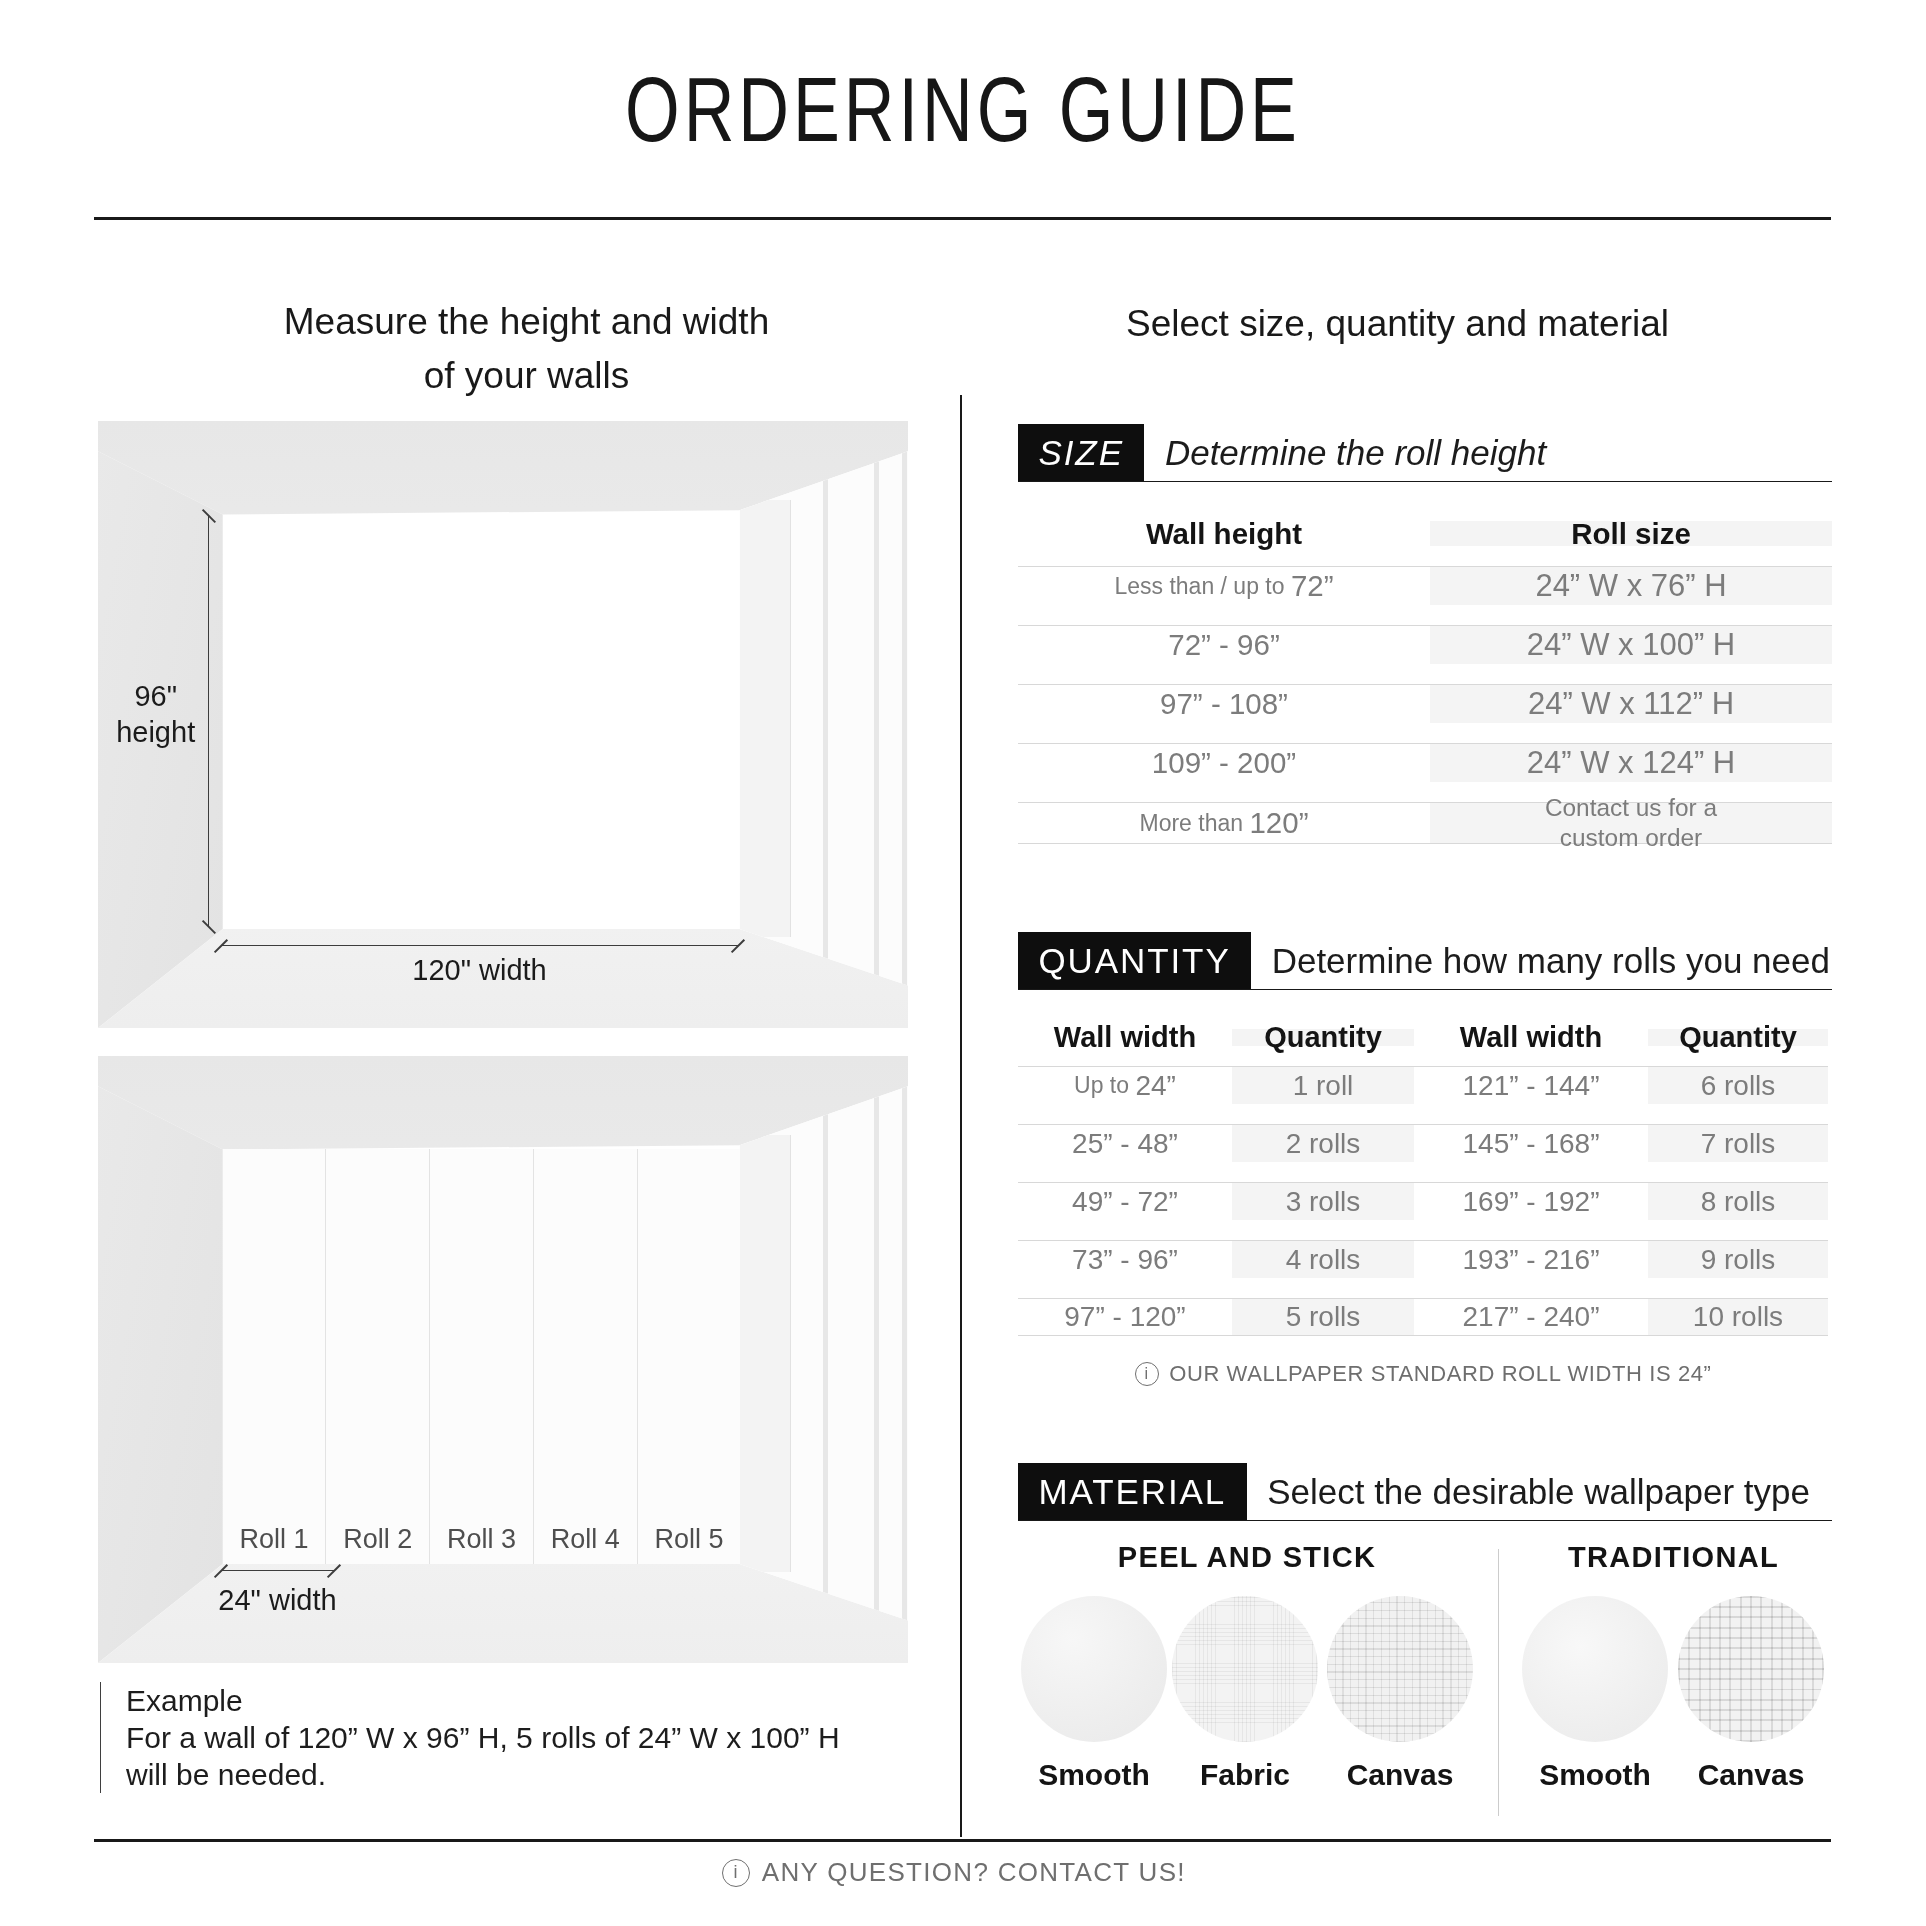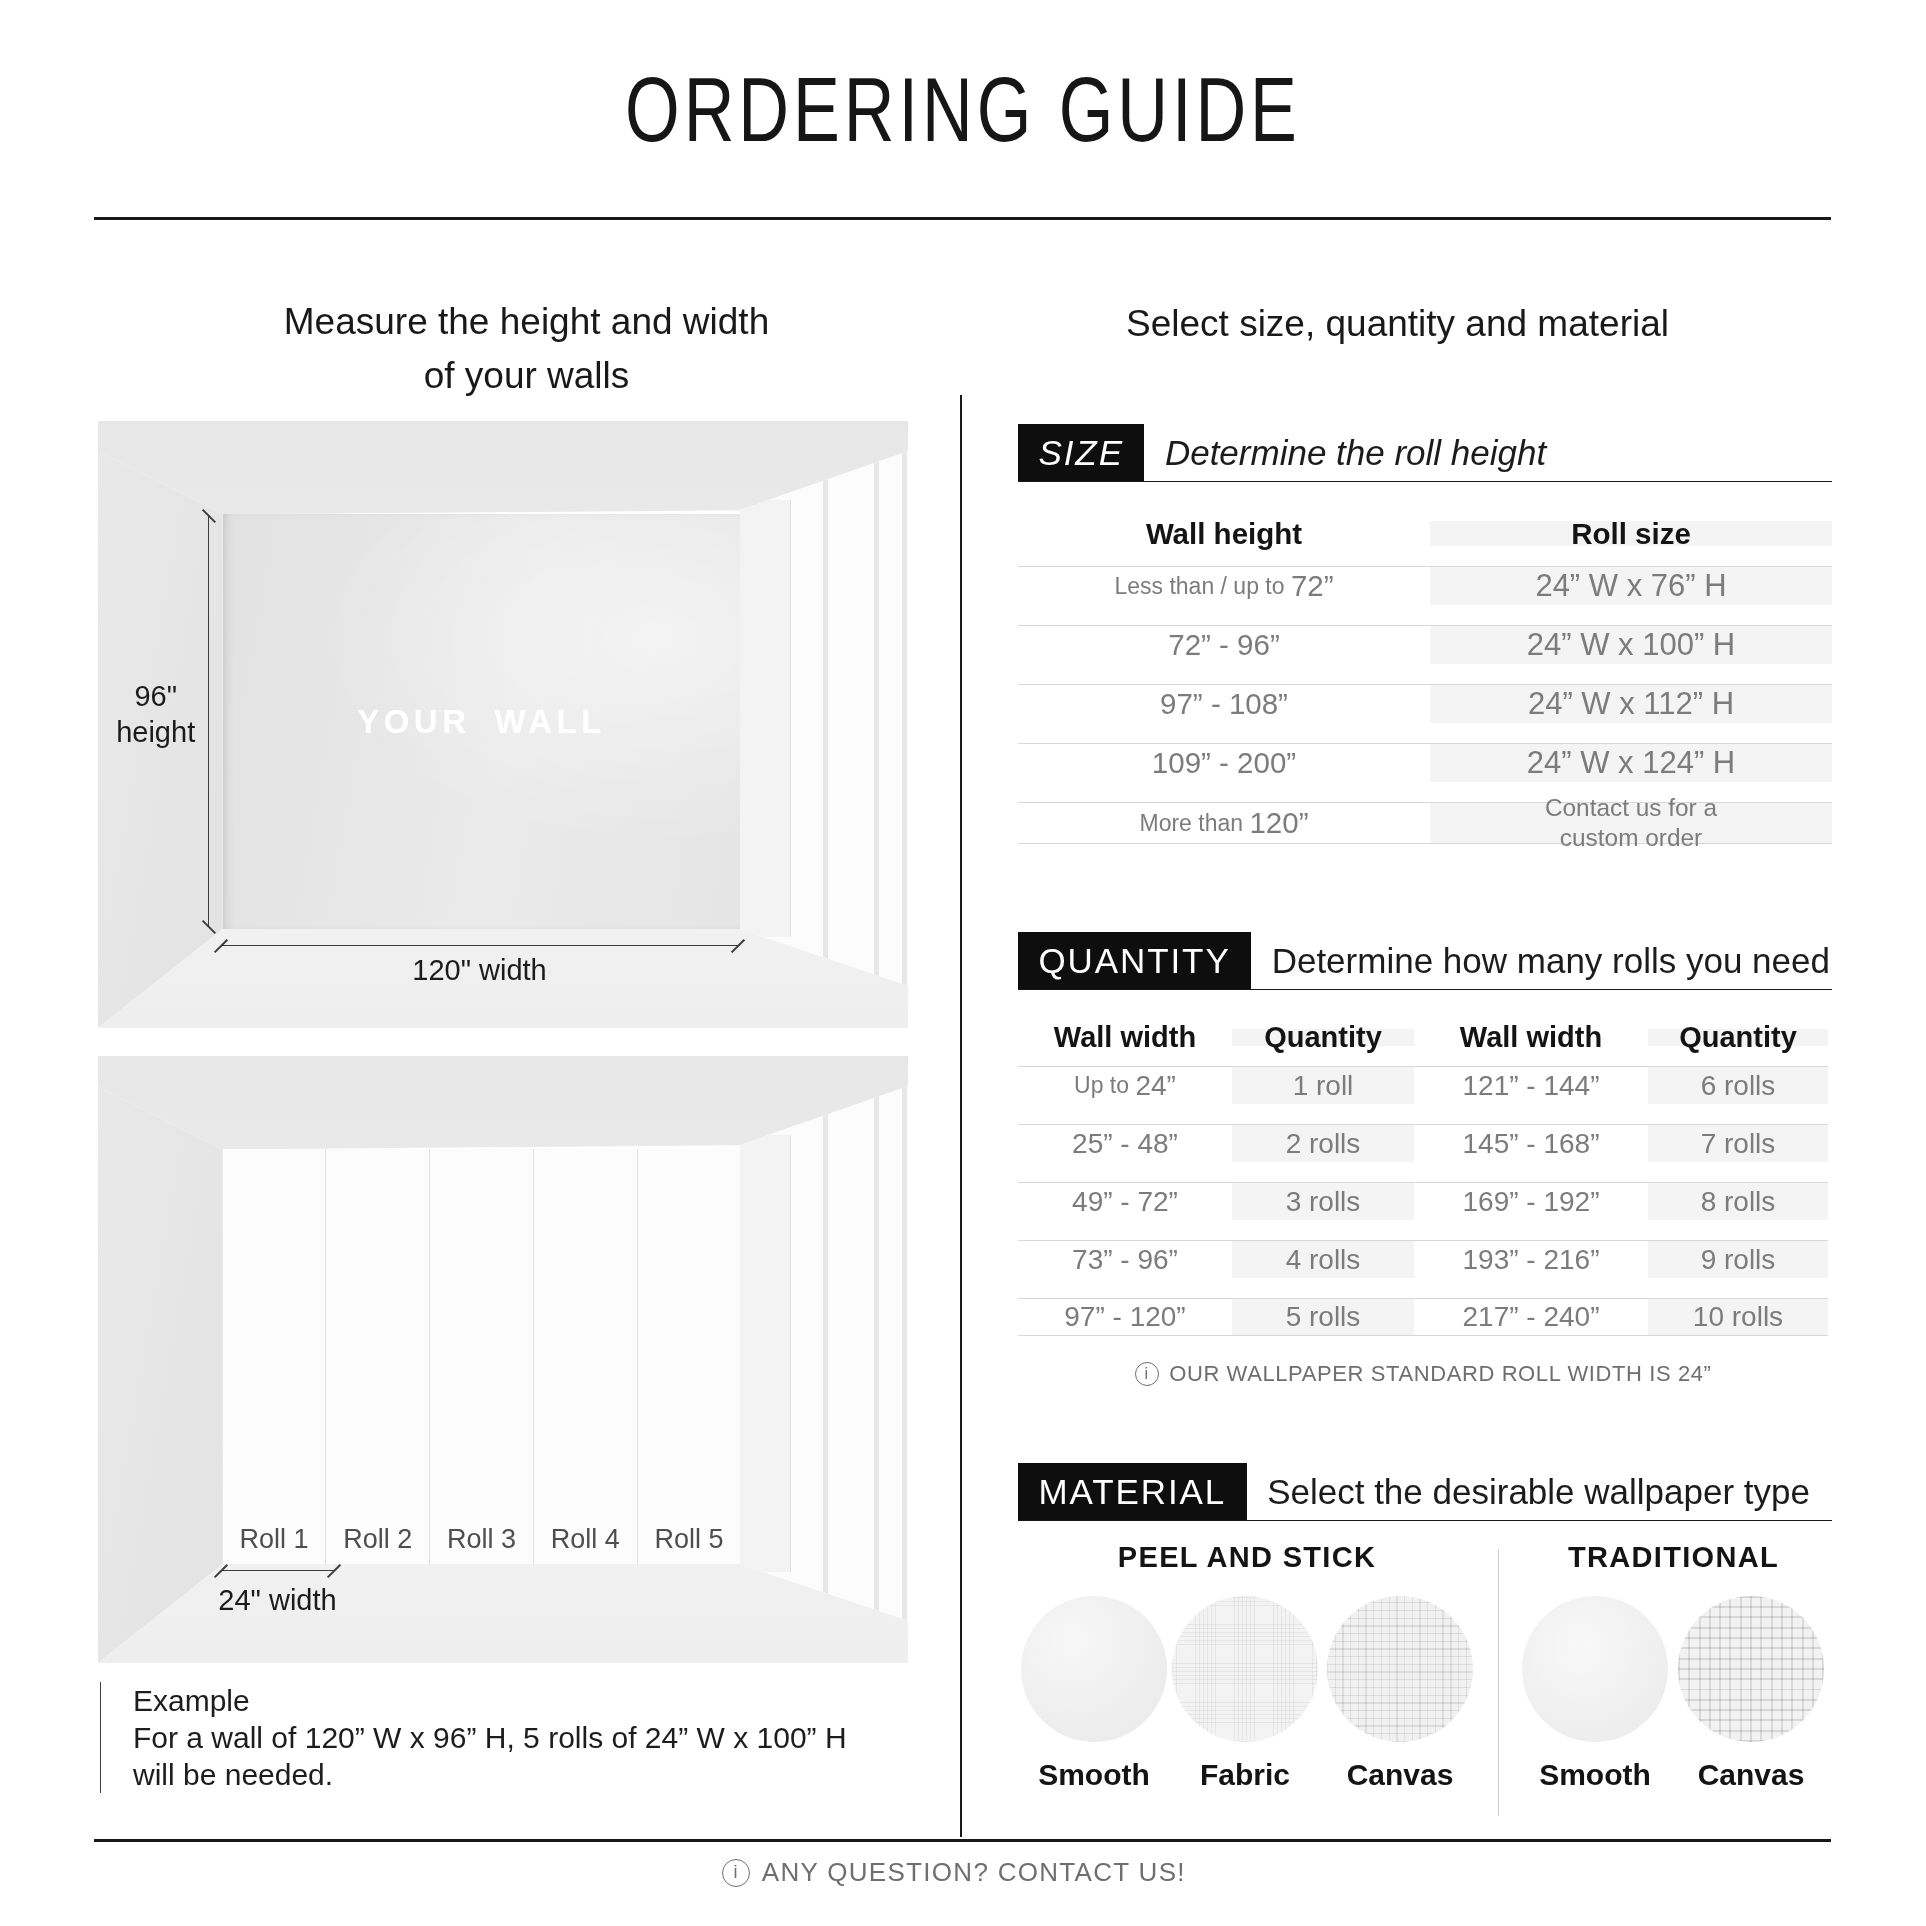--- a/index.html
+++ b/index.html
@@ -66,21 +66,21 @@
   .t-right { right:-0.6px; transform:rotate(45deg); }
   .dim-v-label { position:absolute; left:3.2px; top:257px; width:109px; text-align:center;
     font-size:29px; line-height:36px; color:#1b1b1b; }
   .dim-h-label { position:absolute; left:123px; top:533px; width:517px; text-align:center;
     font-size:29px; color:#1b1b1b; }
   .dim-24-label { position:absolute; left:67px; top:528px; width:225px; text-align:center;
     font-size:29px; color:#1b1b1b; }
 
   
   .example { position:absolute; left:100px; top:1682px; width:796px;
-    border-left:1.9px solid #3f3f3f; padding-left:32px;
+    border-left:1.9px solid #3f3f3f; padding-left:25px;
     font-size:30px; line-height:37px; color:#1d1d1d; }
 
   
   .sec-header { position:absolute; left:1018px; width:814px; height:58px;
     border-bottom:1.9px solid #191919; display:flex; align-items:stretch; }
   .size-header { top:424px;font-style:italic; } .qty-header { top:932px; } .mat-header { top:1463px; }
   .badge { background:#0e0e0e; color:#ffffff; display:flex; align-items:center;
     padding:0 20.5px; font-size:35px; letter-spacing:1.9px; }
   .sec-title { display:flex; align-items:center; padding-left:20.5px; font-size:35px; color:#1c1c1c; }
 
@@ -157,23 +157,20 @@
   <div class="room room1">
     <div class="r-layer r-ceiling"></div>
     <div class="r-layer r-leftwall"></div>
     <div class="r-layer r-floor"></div>
     <div class="r-layer r-window">
       <div class="win-return"></div>
       <div class="mullion mul-1"></div>
       <div class="mullion mul-2"></div>
       <div class="mullion mul-3"></div>
     </div>
-    <div class="r-backwall">
-      <span class="your-wall">YOUR WALL</span>
-    </div>
     <div class="dim dim-v">
       <span class="tick t-top"></span>
       <span class="tick t-bot"></span>
     </div>
     <div class="dim-v-label">
       <div>96"</div>
       <div>height</div>
     </div>
     <div class="dim dim-h">
       <span class="tick t-left"></span>

